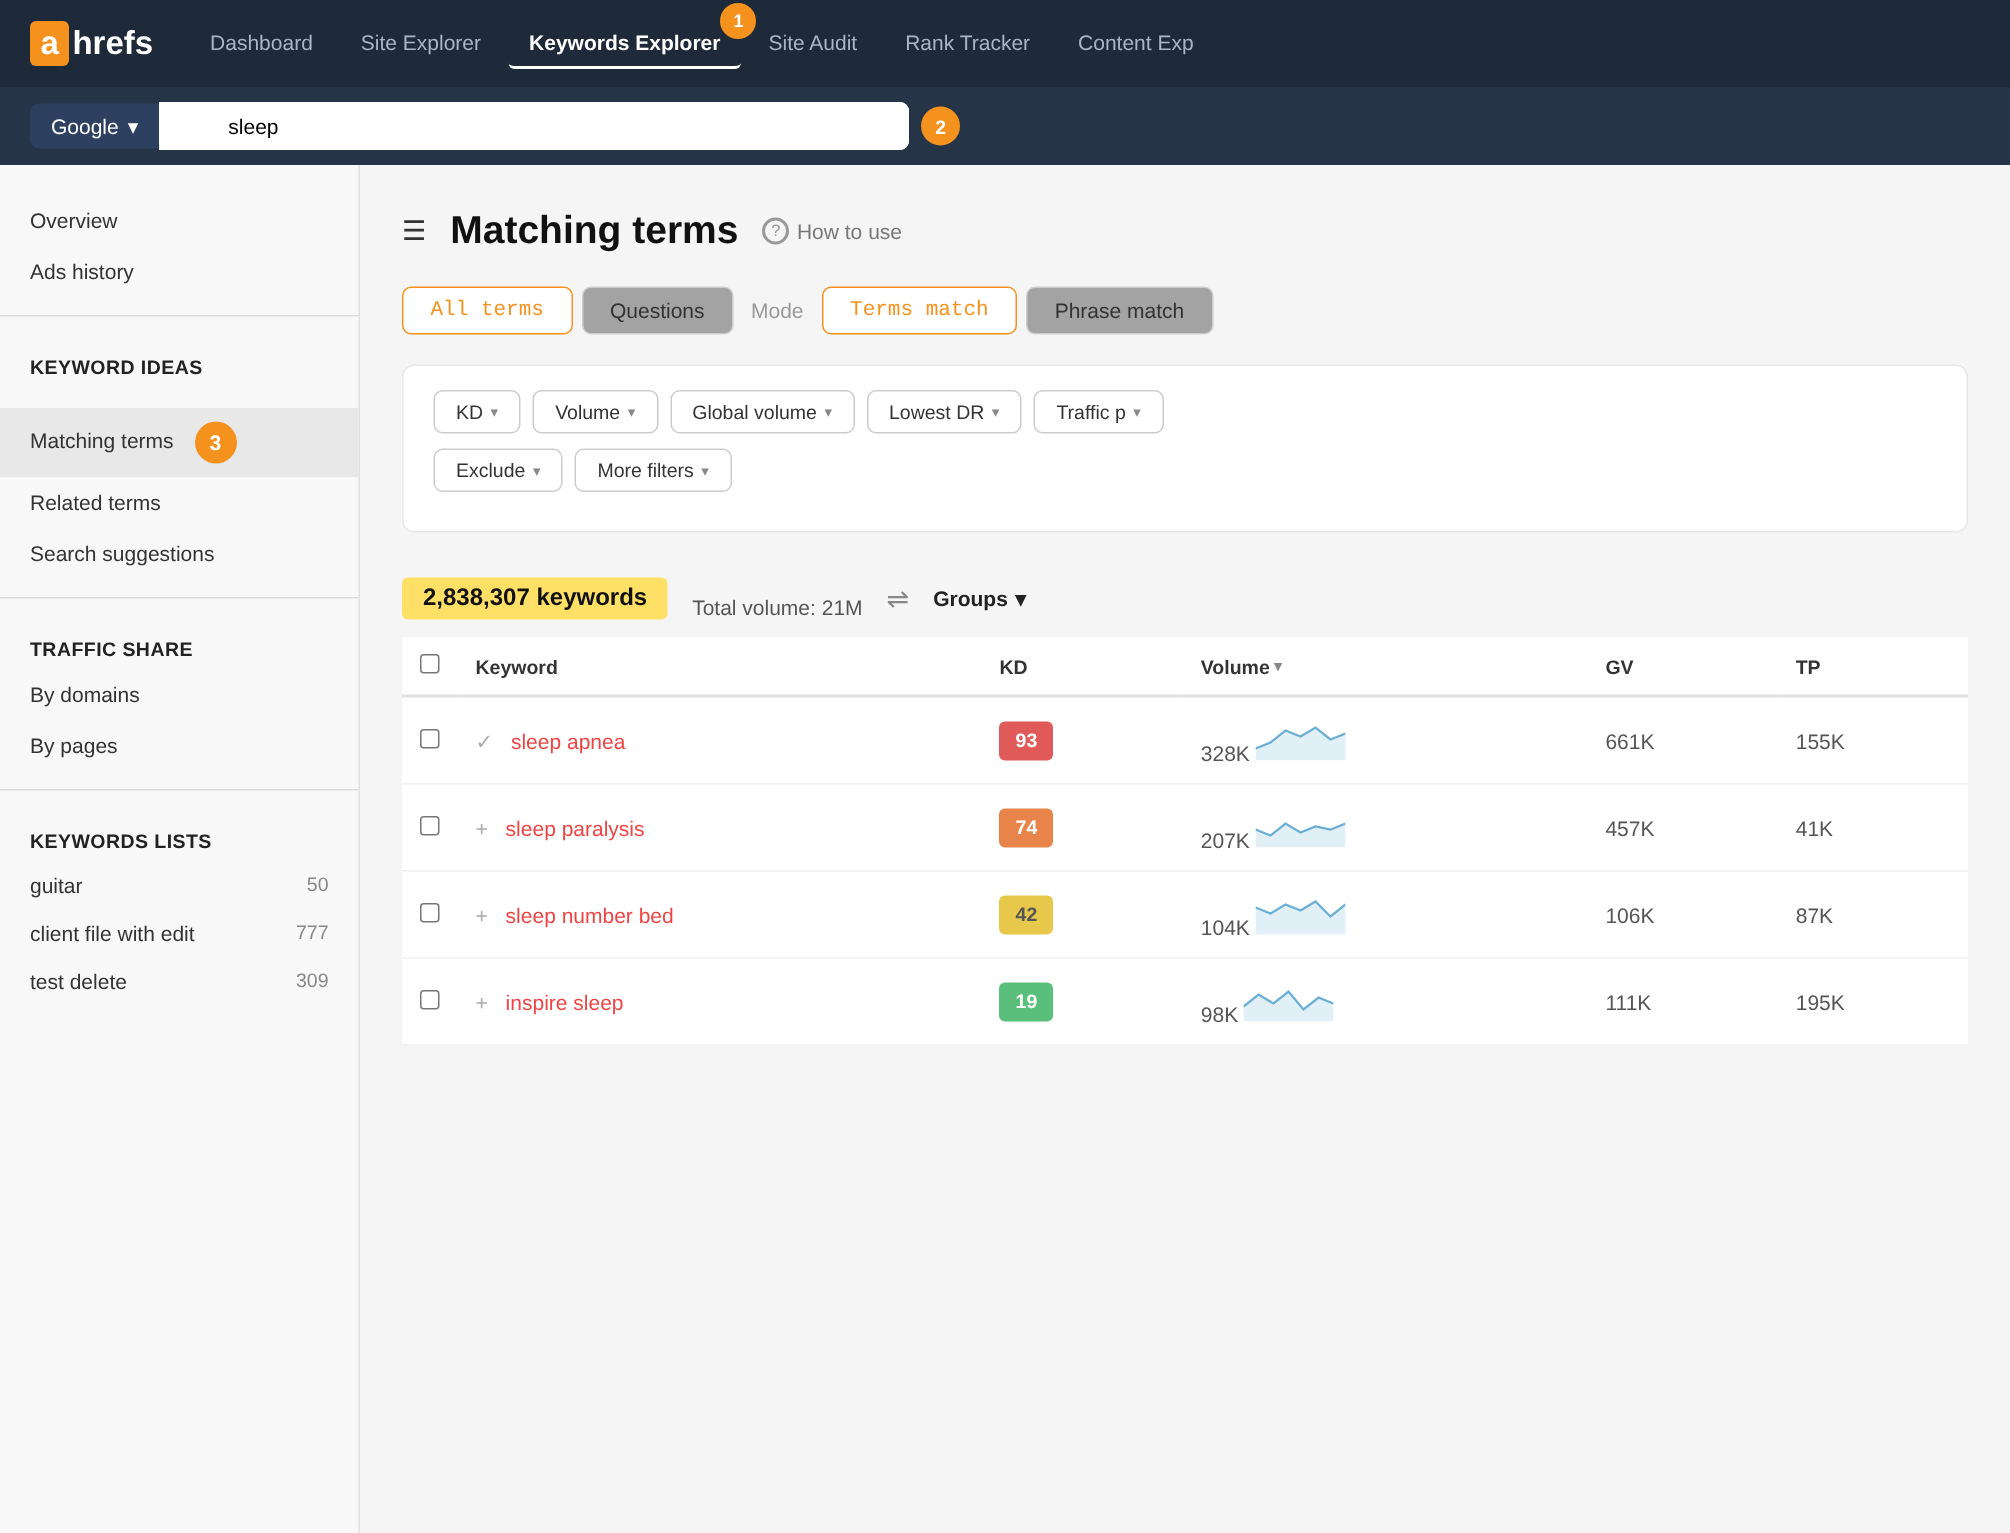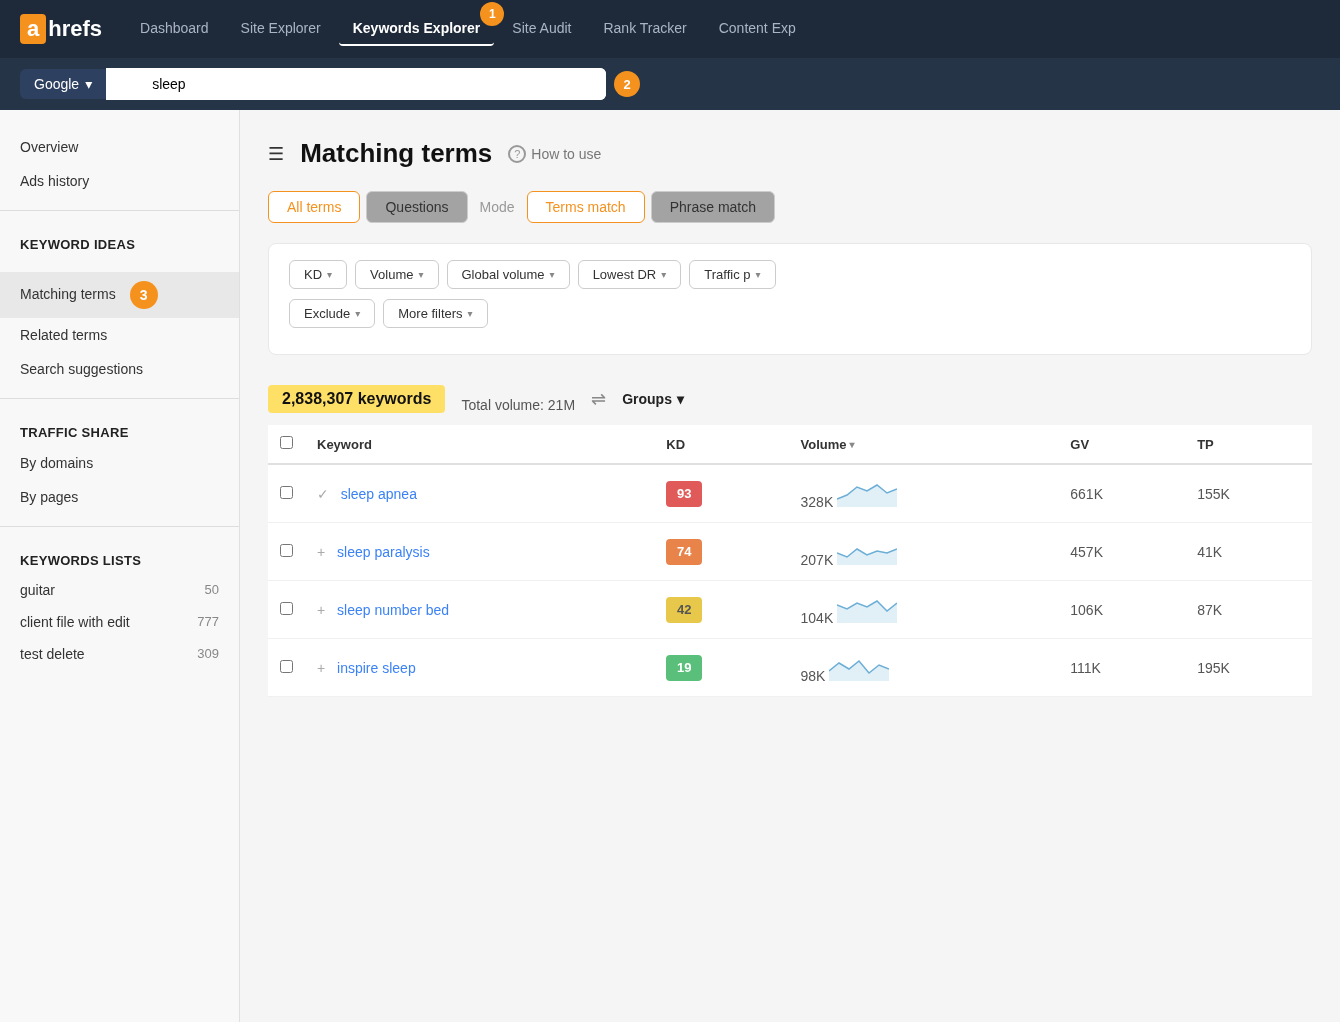--- a/index.html
+++ b/index.html
@@ -174,20 +174,21 @@
       cursor: pointer;
       font-size: 14px;
       background: #a3a3a3;
       color: #333;
     }
     .tab-btn.active {
       border-color: #f5921e;
       color: #f5921e;
       background: white;
       font-weight: 500;
+      font-family: Liberation Mono, monospace;
     }
     .mode-label {
       color: #999;
       font-size: 14px;
       padding: 0 6px;
     }
 
     
     .filters-section {
       background: white;
@@ -275,21 +276,21 @@
       height: 26px;
       border-radius: 4px;
       font-weight: 700;
       font-size: 13px;
       color: white;
     }
     .kd-red { background: #e05a5a; }
     .kd-orange { background: #e8844a; }
     .kd-yellow { background: #e8c84a; color: #555; }
     .kd-green { background: #5abf7a; }
-    .keyword-link { color: #3b82f6; text-decoration: none; text-align: right; }
+    .keyword-link { color: #ef4444; text-decoration: none; text-align: right; }
     .volume-text { color: #555; }
     .gv-text { color: #555; }
     .tp-text { color: #555; }
     .checkbox-col { width: 30px; }
     .sparkline { width: 60px; height: 30px; }
 
     
     .float-badge {
       background: #f5921e;
       color: white;

